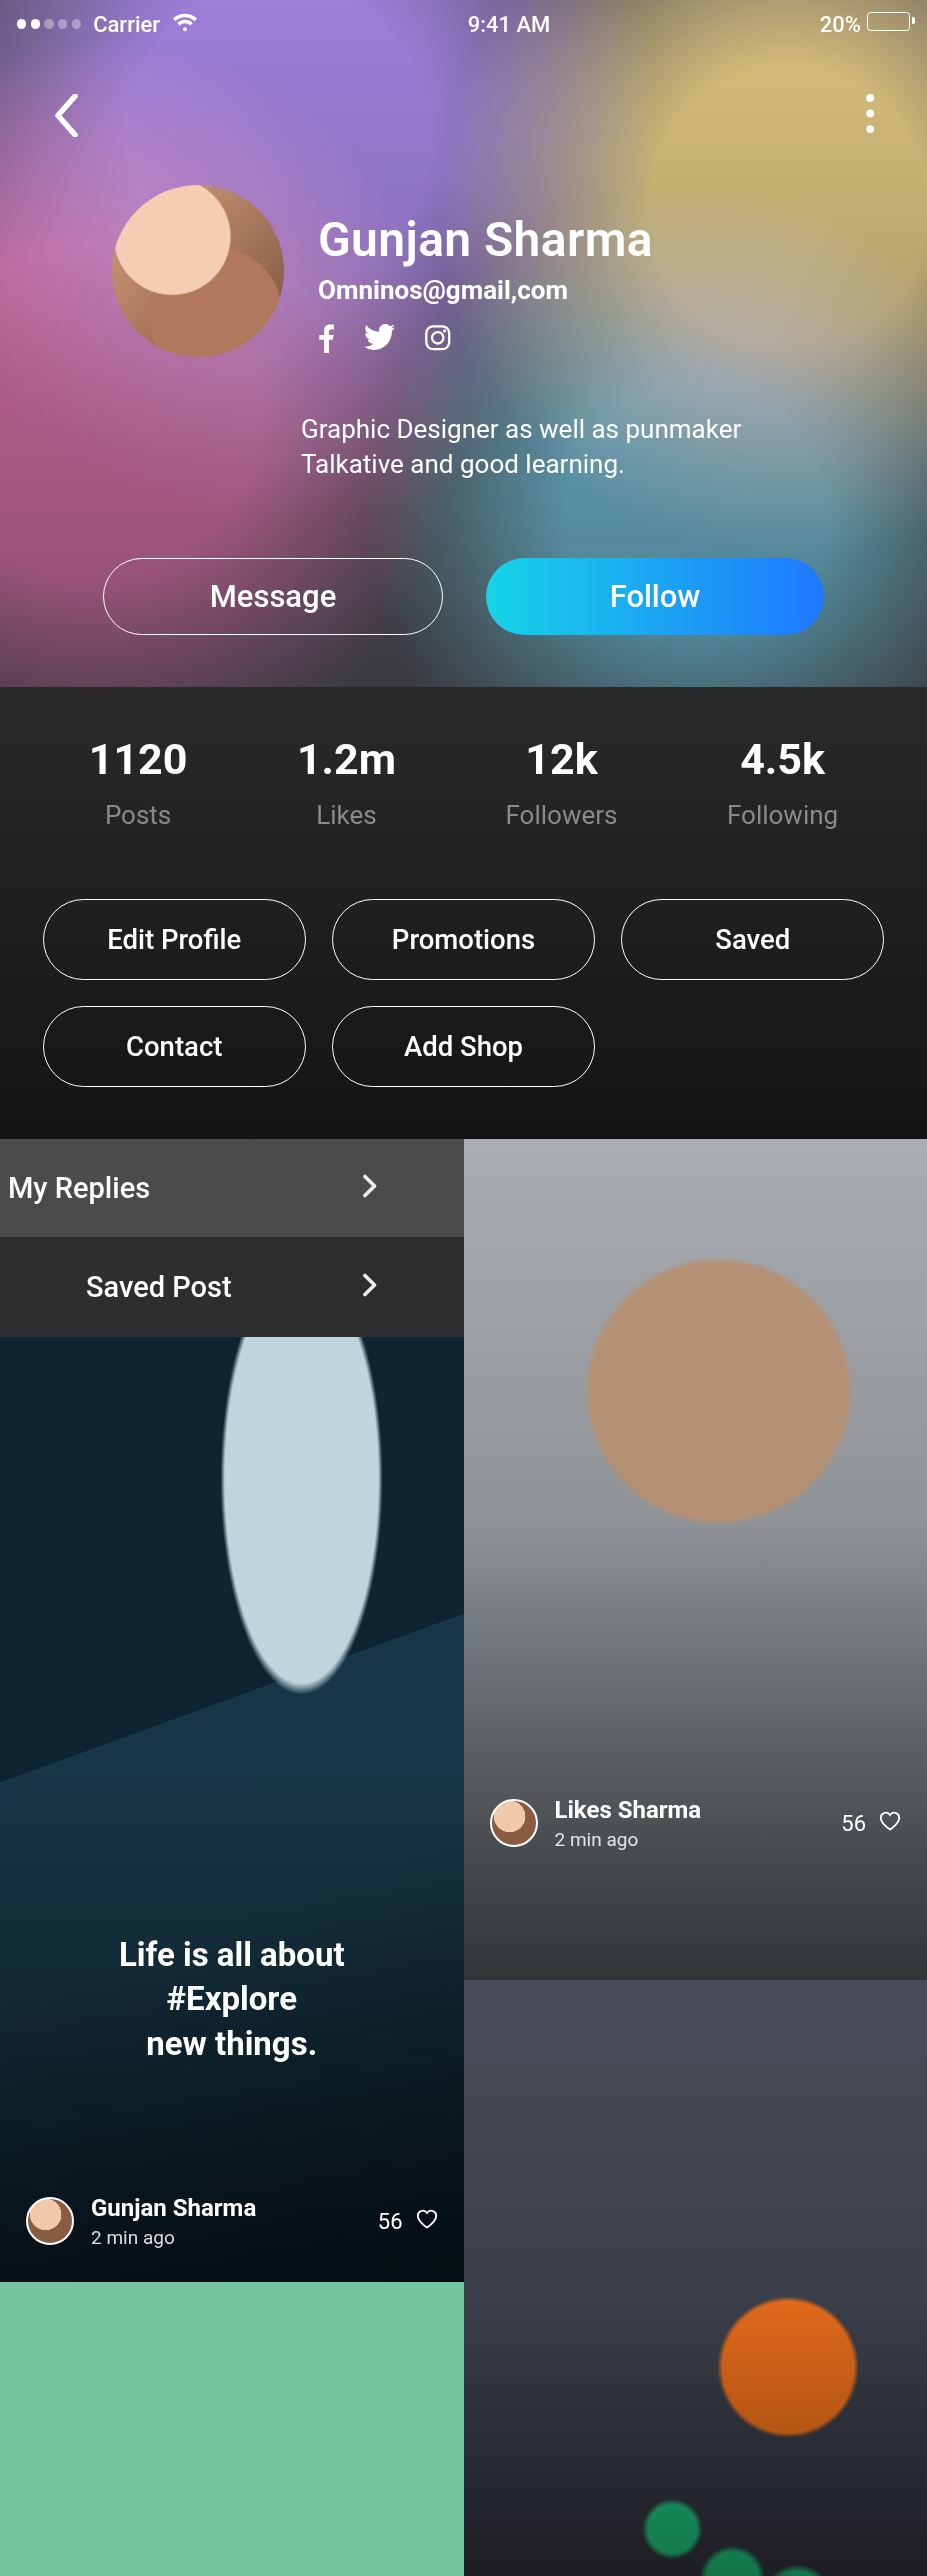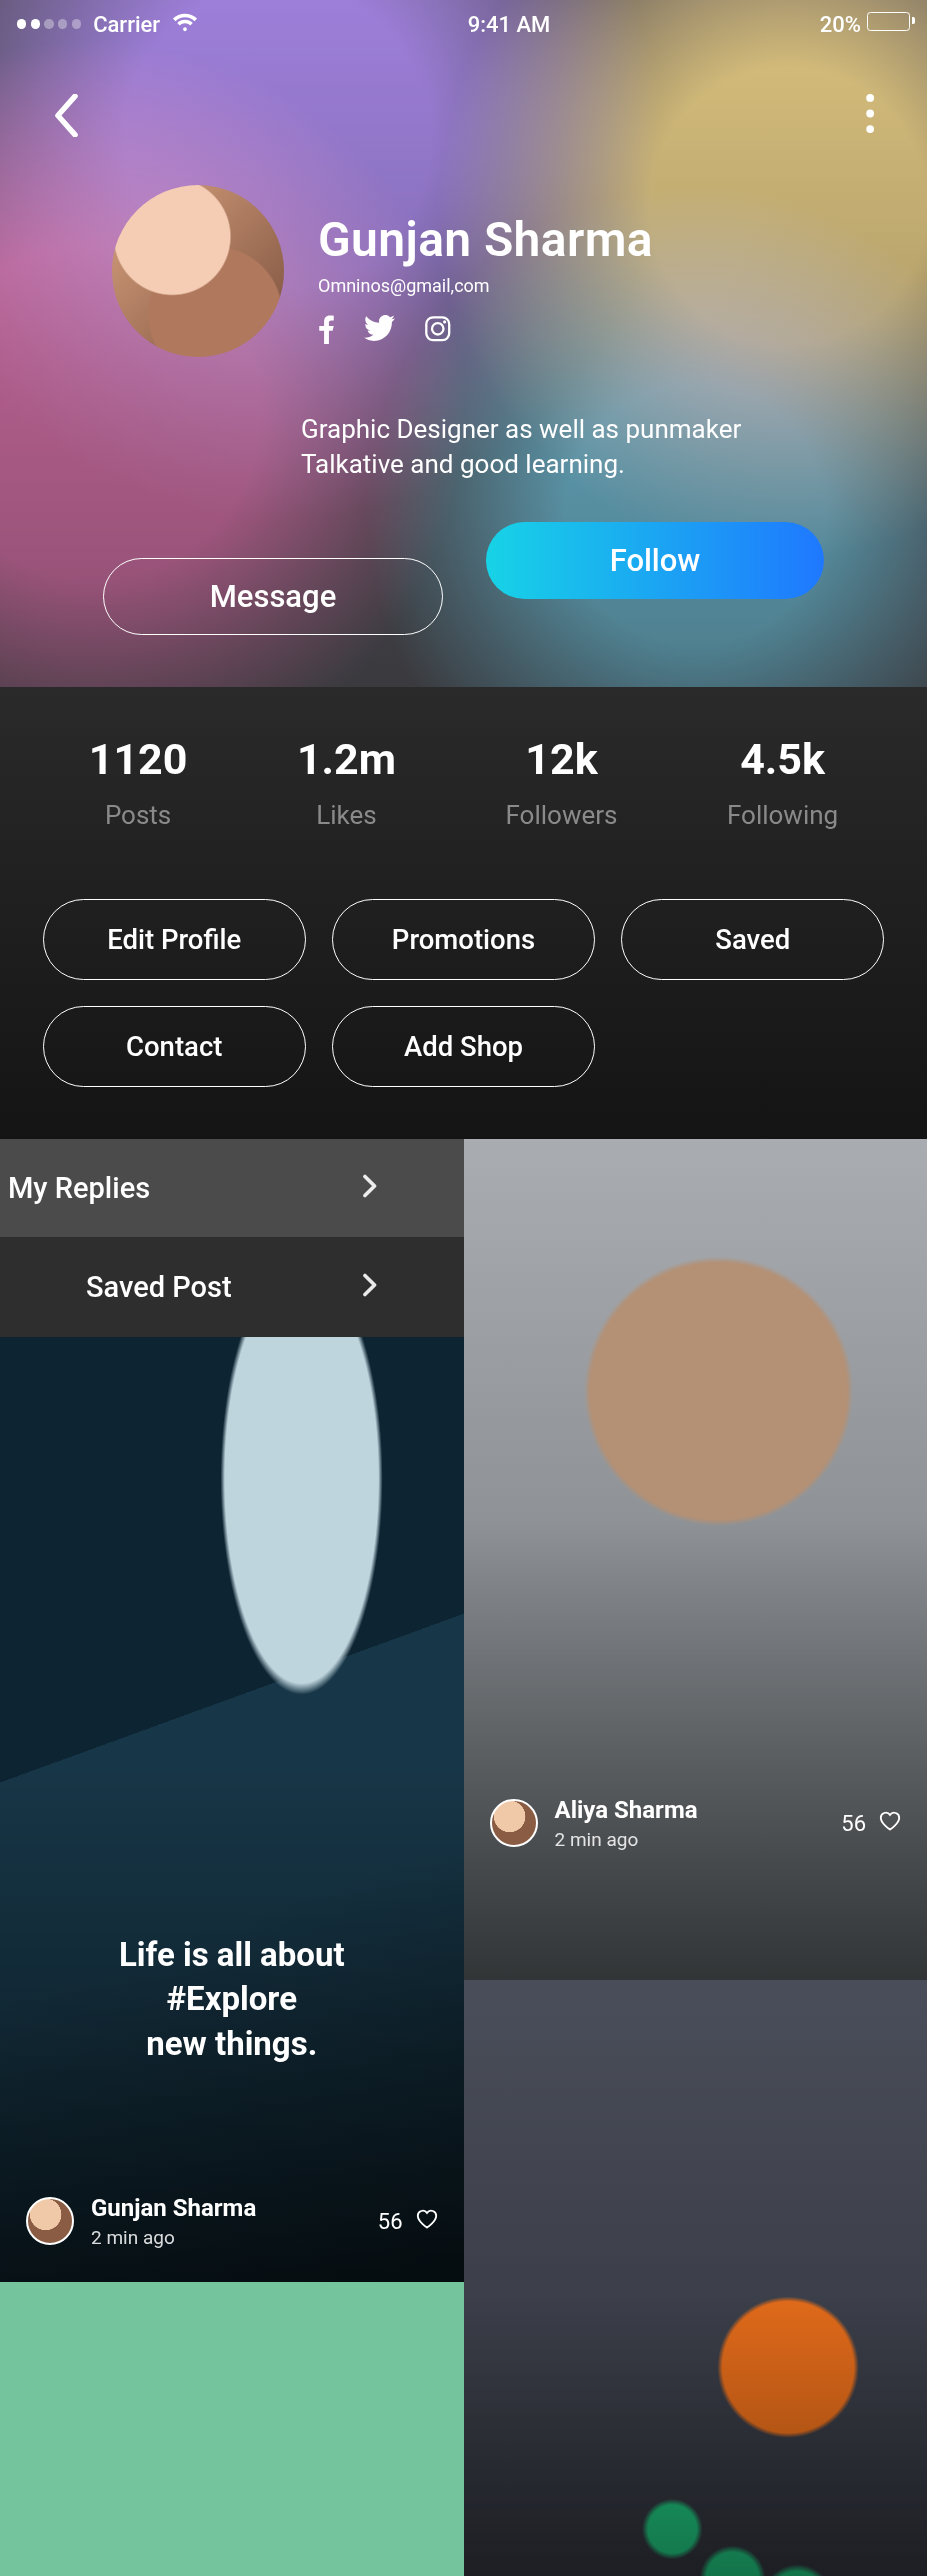--- a/index.html
+++ b/index.html
@@ -32,27 +32,27 @@
 
   .profile-block { position:absolute; top:185px; left:112px; right:52px; display:flex; gap:34px; z-index:3;}
   .avatar { width:172px; height:172px; border-radius:50%; flex:none; overflow:hidden; background:
       radial-gradient(circle at 35% 30%, #f4cdb4 0 35%, transparent 36%),
       radial-gradient(circle at 60% 75%, #b0785d 0 40%, transparent 41%),
       linear-gradient(135deg,#d9a27f,#7a4f3c);
     border:0px solid #fff;
   }
   .profile-text { padding-top:26px; }
   .display-name { font-size:48px; font-weight:600; letter-spacing:0.4px; }
-  .email { font-size:18px; margin-top:6.9px; font-weight:400; }
+  .email { font-size:26px; margin-top:6.9px; font-weight:700; }
   .social-row { display:flex; gap:29px; margin-top:19px; }
   .bio { position:absolute; top:412px; left:301px; right:60px; font-size:26px; line-height:1.35; z-index:3; }
 
   .action-row { position:absolute; bottom:52px; left:103px; right:103px; display:flex; gap:43px; z-index:3; }
   .pill { flex:1; height:77px; border-radius:52px; display:flex; align-items:center; justify-content:center; font-size:31px; font-weight:500; cursor:pointer; }
-  .pill.outline { border:1.7px solid #fff; background:transparent; color:#fff;margin-top:36px; }
+  .pill.outline { border:1.7px solid #fff; background:transparent; color:#fff; }
   .pill.primary { background:linear-gradient(90deg,#17d3e6,#1f78ff); color:#fff; }
 
   
   .stats-panel { background:linear-gradient(#2a2a2a,#141414); padding:47px 34px 52px; }
   .stats-row { display:flex; justify-content:space-around; text-align:center; }
   .stat-num { font-size:43px; font-weight:700; }
   .stat-label { font-size:26px; color:#8a8a8a; margin-top:15.5px; }
   .btn-grid { display:grid; grid-template-columns:repeat(3,1fr); gap:26px 26px; margin-top:69px; padding:0 8.6px;}
   .chip { height:81px; border:1.7px solid #fff; border-radius:52px; display:flex; align-items:center; justify-content:center; font-size:27.5px; font-weight:500; cursor:pointer; }
 
@@ -236,21 +236,21 @@
 
     <div class="post post-d"></div>
   </div>
 
   <div class="col">
     <div class="post post-b" style="height:841px;">
       <div class="overlay"></div>
       <div class="post-footer">
         <div class="mini-avatar"></div>
         <div class="post-meta">
-          <div class="post-author">Aliya Sharma</div>
+          <div class="post-author">Likes Sharma</div>
           <div class="post-time">2 min ago</div>
         </div>
         <div class="post-likes">
           <span>56</span>
           <span><svg width="22" height="20.6" viewBox="0 0 24 22" fill="none" stroke="#fff" stroke-width="2">
                 <path d="M12 20S2 13.5 2 7.5A5.5 5.5 0 0 1 12 4a5.5 5.5 0 0 1 10 3.5C22 13.5 12 20 12 20z"></path>
               </svg></span>
         </div>
       </div>
     </div>

